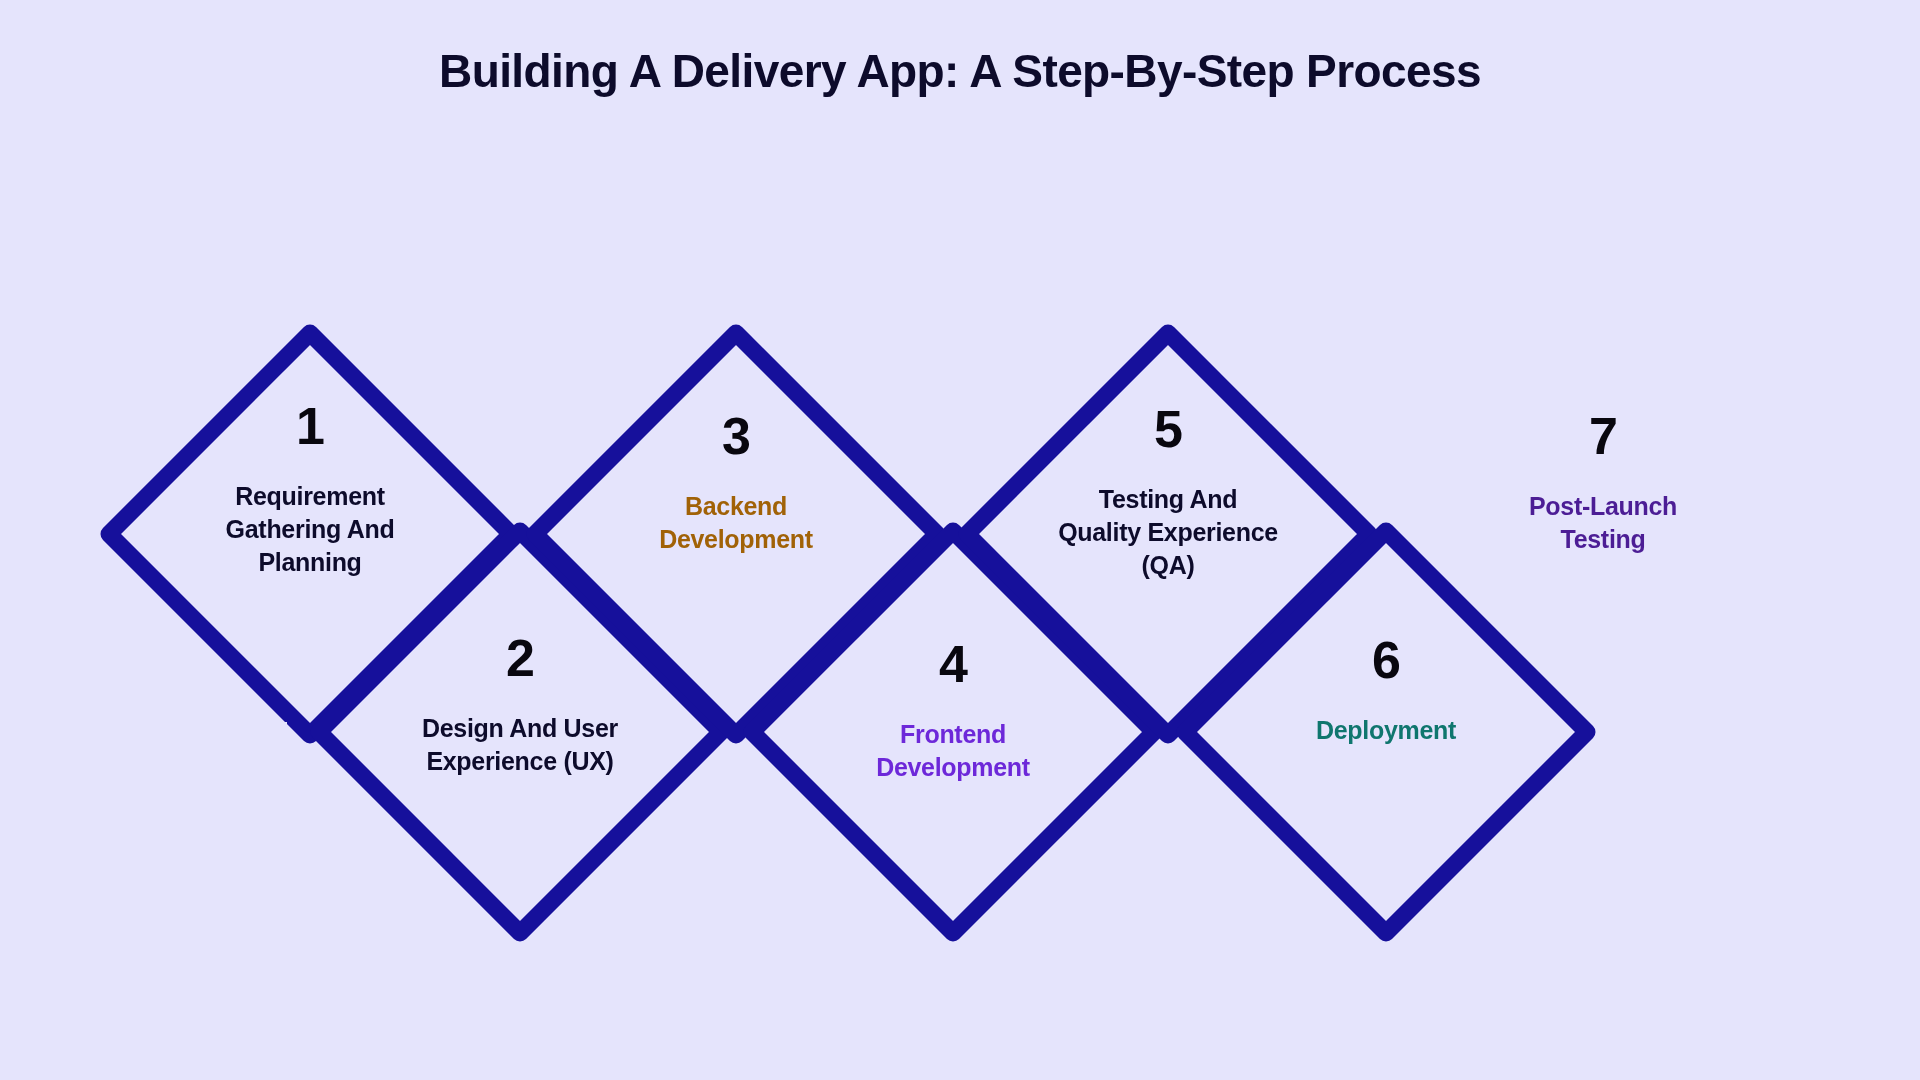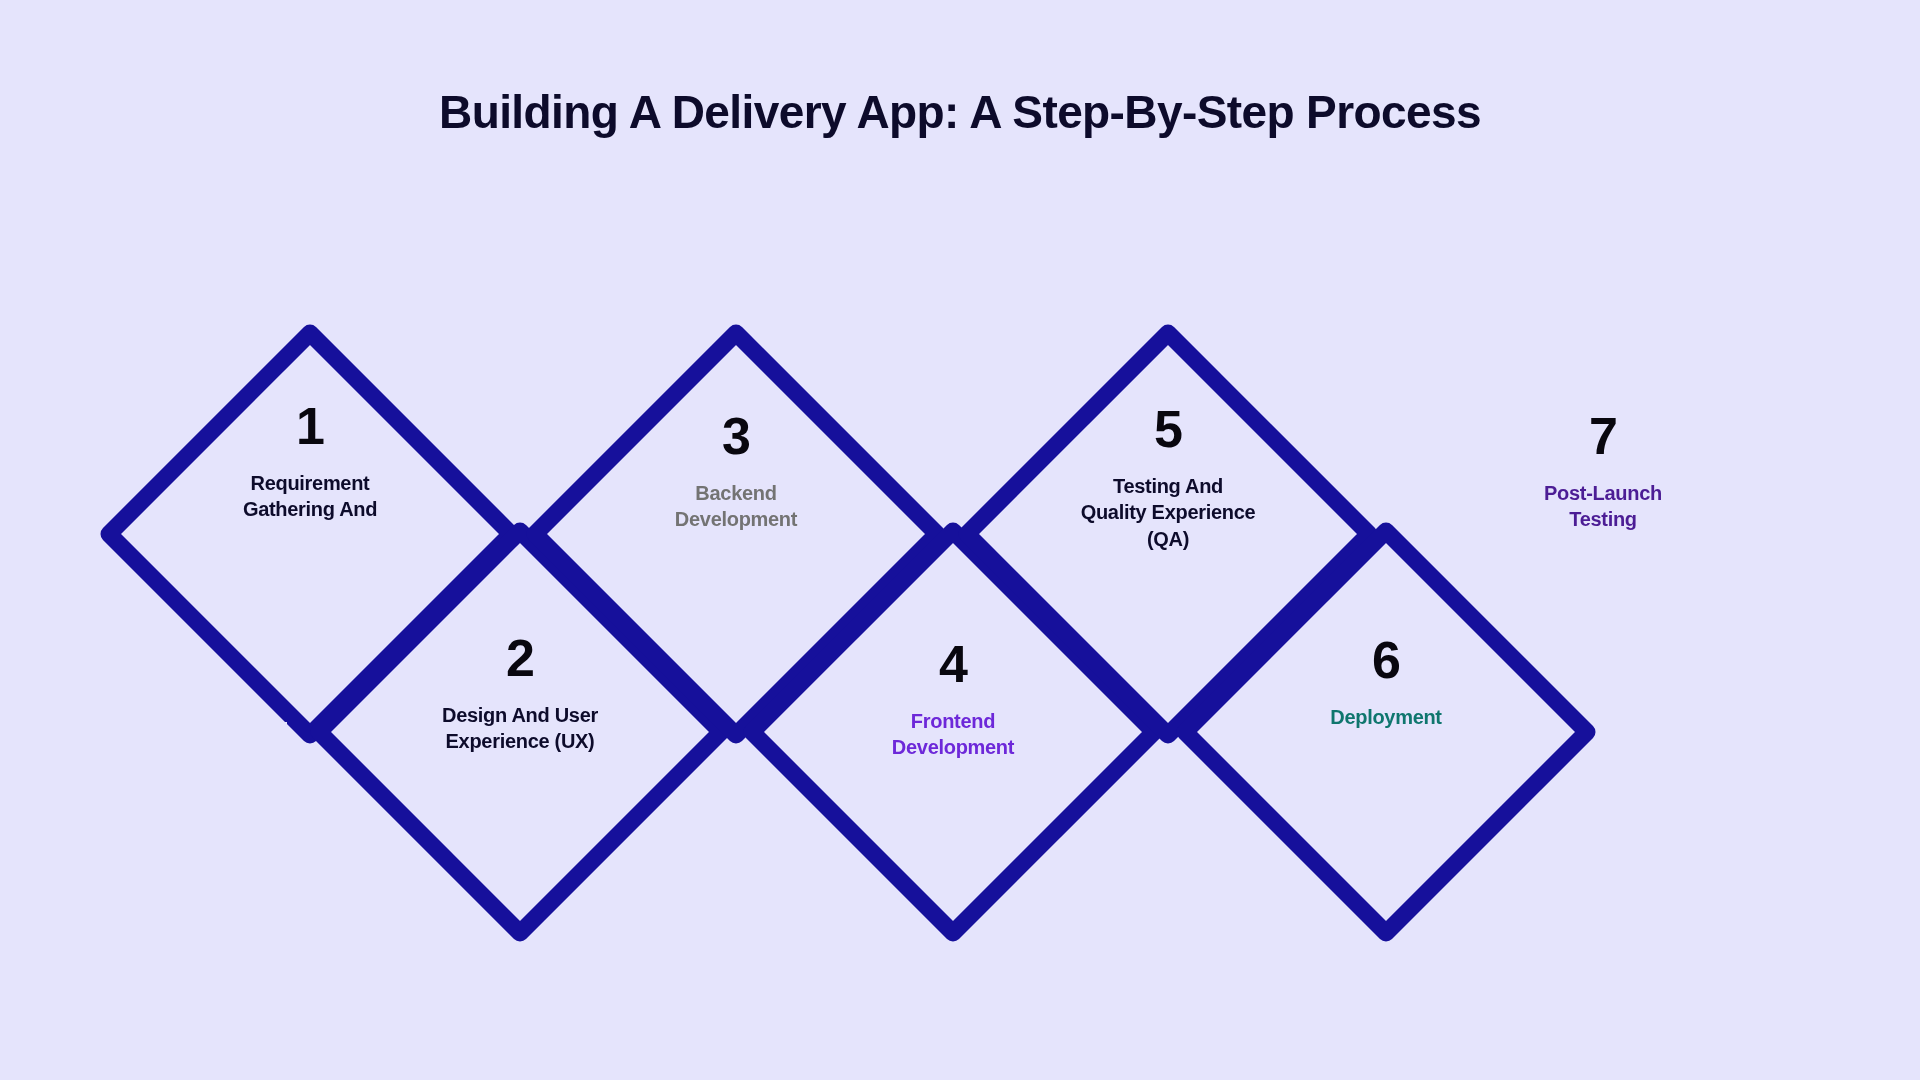--- a/index.html
+++ b/index.html
@@ -66,37 +66,37 @@
   .node-num {
     font-size: 52px;
     font-weight: 700;
     color: #09070f;
     line-height: 1.0;
     letter-spacing: -1px;
     font-family: "Liberation Sans", sans-serif;
   }
 
   .node-label {
-    margin-top: 18px;
-    font-size: 20px;
+    margin-top: 28px;
+    font-size: 25px;
     font-weight: 700;
     color: #0d0b2b;
     line-height: 1.32;
     letter-spacing: -0.3px;
     font-family: "Liberation Sans", sans-serif;
   }
 
   .node-label span { display: block; }
 </style>
 </head>
 <body style="background: rgb(229, 228, 252);">
 
 <div id="stage" style="background: rgb(229, 228, 252);">
 
-  <div id="title" style="color: rgb(13, 11, 43); margin-top: 41px;">Building A Delivery App: A Step-By-Step Process</div>
+  <div id="title" style="color: rgb(13, 11, 43);">Building A Delivery App: A Step-By-Step Process</div>
 
   <div id="diagram">
 
     <svg id="shapes" viewBox="0 0 1920 1080">
       <defs>
 
         <clipPath id="clip-d1">
           <polygon points="0,0 1920,0 1920,1080 287,1080 287,722 0,722"></polygon>
         </clipPath>
 
@@ -125,34 +125,35 @@
           <path d="M 1603 333 L 1804 534 L 1603 735 L 1402 534 Z"></path>
         </g>
       </g>
     </svg>
 
     <div class="node" style="left:310px; top:400px;">
       <div class="node-num" style="color: rgb(9, 7, 15);">1</div>
       <div class="node-label" style="color: rgb(13, 11, 43);">
         <span>Requirement</span>
         <span>Gathering And</span>
+        <span>Planning</span>
       </div>
     </div>
 
     <div class="node" style="left:520px; top:632px;">
       <div class="node-num" style="color: rgb(9, 7, 15);">2</div>
       <div class="node-label" style="color: rgb(13, 11, 43); text-align: center;">
         <span>Design And User</span>
         <span>Experience (UX)</span>
       </div>
     </div>
 
     <div class="node" style="left:736px; top:410px;">
       <div class="node-num" style="color: rgb(9, 7, 15);">3</div>
-      <div class="node-label" style="color: #737373;">
+      <div class="node-label" style="color: #a16207;">
         <span>Backend</span>
         <span>Development</span>
       </div>
     </div>
 
     <div class="node" style="left:953px; top:638px;">
       <div class="node-num" style="color: rgb(9, 7, 15);">4</div>
       <div class="node-label" style="color: #6d28d9;">
         <span>Frontend</span>
         <span>Development</span>

